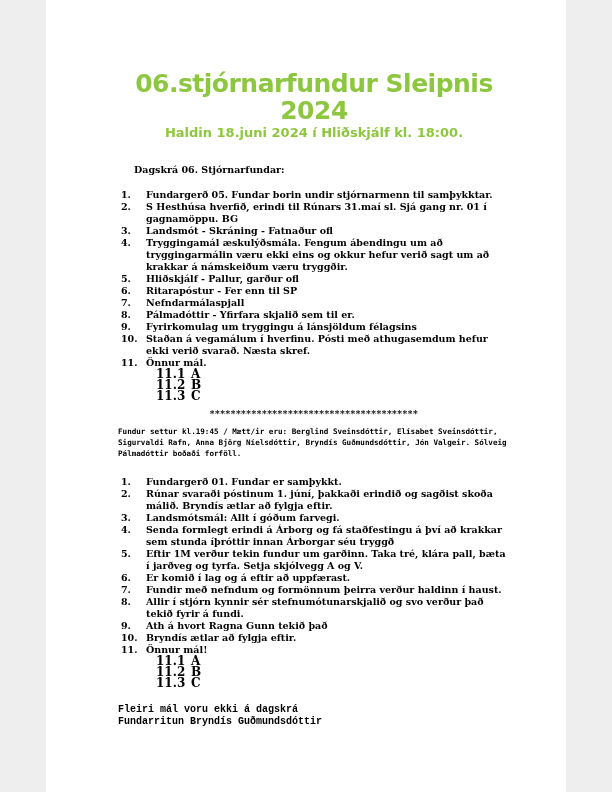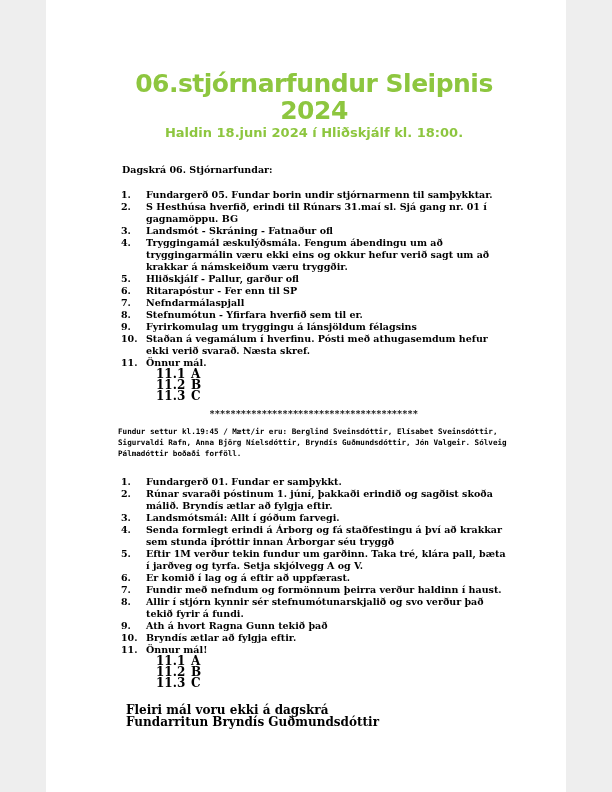--- a/index.html
+++ b/index.html
@@ -25,21 +25,21 @@
   }
   .subtitle{
     margin:1px 0 0 0;
     text-align:center;
     font-family:"DejaVu Sans", sans-serif;
     font-weight:bold;
     font-size:13px;
     line-height:15px;
   }
   .section-heading{
-    margin:24px 0 0 4px;
+    margin:24px 0 0 16px;
     font-size:9.5px;
     font-weight:bold;
     line-height:12px;
   }
   .num-list{margin:13px 0 0 0;padding:0;list-style:none;}
   .num-list li{display:flex;font-size:9.5px;font-weight:bold;line-height:12px;}
   .num-list .num{flex:0 0 28px;padding-left:3px;box-sizing:border-box;}
   .num-list .txt{flex:1;}
   .sub-list{margin:0;padding:0 0 0 38px;list-style:none;}
   .sub-list li{display:flex;font-size:12px;font-weight:bold;line-height:11px;}
@@ -53,21 +53,21 @@
     letter-spacing:0.5px;
   }
   .attendance{
     margin:7px 0 0 0;
     font-family:"DejaVu Sans Mono", monospace;
     font-weight:bold;
     font-size:7.6px;
     line-height:11px;
   }
   .extra-line{display:block;}
-  .footer{margin:15px 0 0 8px;font-size:12px;font-weight:bold;line-height:12px;}
+  .footer{margin:15px 0 0 0;font-size:10px;font-weight:bold;line-height:12px;font-family:Liberation Mono, monospace;}
   .footer p{margin:0;}
 </style>
 </head>
 <body>
 
 <div class="page">
 
   <h1 class="title" style="color:#8dc63f">06.stjórnarfundur Sleipnis 2024</h1>
   <h2 class="subtitle" style="color:#8dc63f">Haldin 18.juni 2024  í Hliðskjálf kl. 18:00.</h2>
 
@@ -97,21 +97,21 @@
     <li>
         <span class="num">6.</span>
         <span class="txt">Ritarapóstur - Fer enn til SP</span>
       </li>
     <li>
         <span class="num">7.</span>
         <span class="txt">Nefndarmálaspjall</span>
       </li>
     <li>
         <span class="num">8.</span>
-        <span class="txt">Stefnumótun - Yfirfara hverfið sem til er.</span>
+        <span class="txt">Pálmadóttir - Yfirfara skjalið sem til er.</span>
       </li>
     <li>
         <span class="num">9.</span>
         <span class="txt">Fyrirkomulag um tryggingu á lánsjöldum félagsins</span>
       </li>
     <li>
         <span class="num">10.</span>
         <span class="txt">Staðan á vegamálum í hverfinu. Pósti með athugasemdum hefur ekki verið svarað. Næsta skref.</span>
       </li>
     <li>

